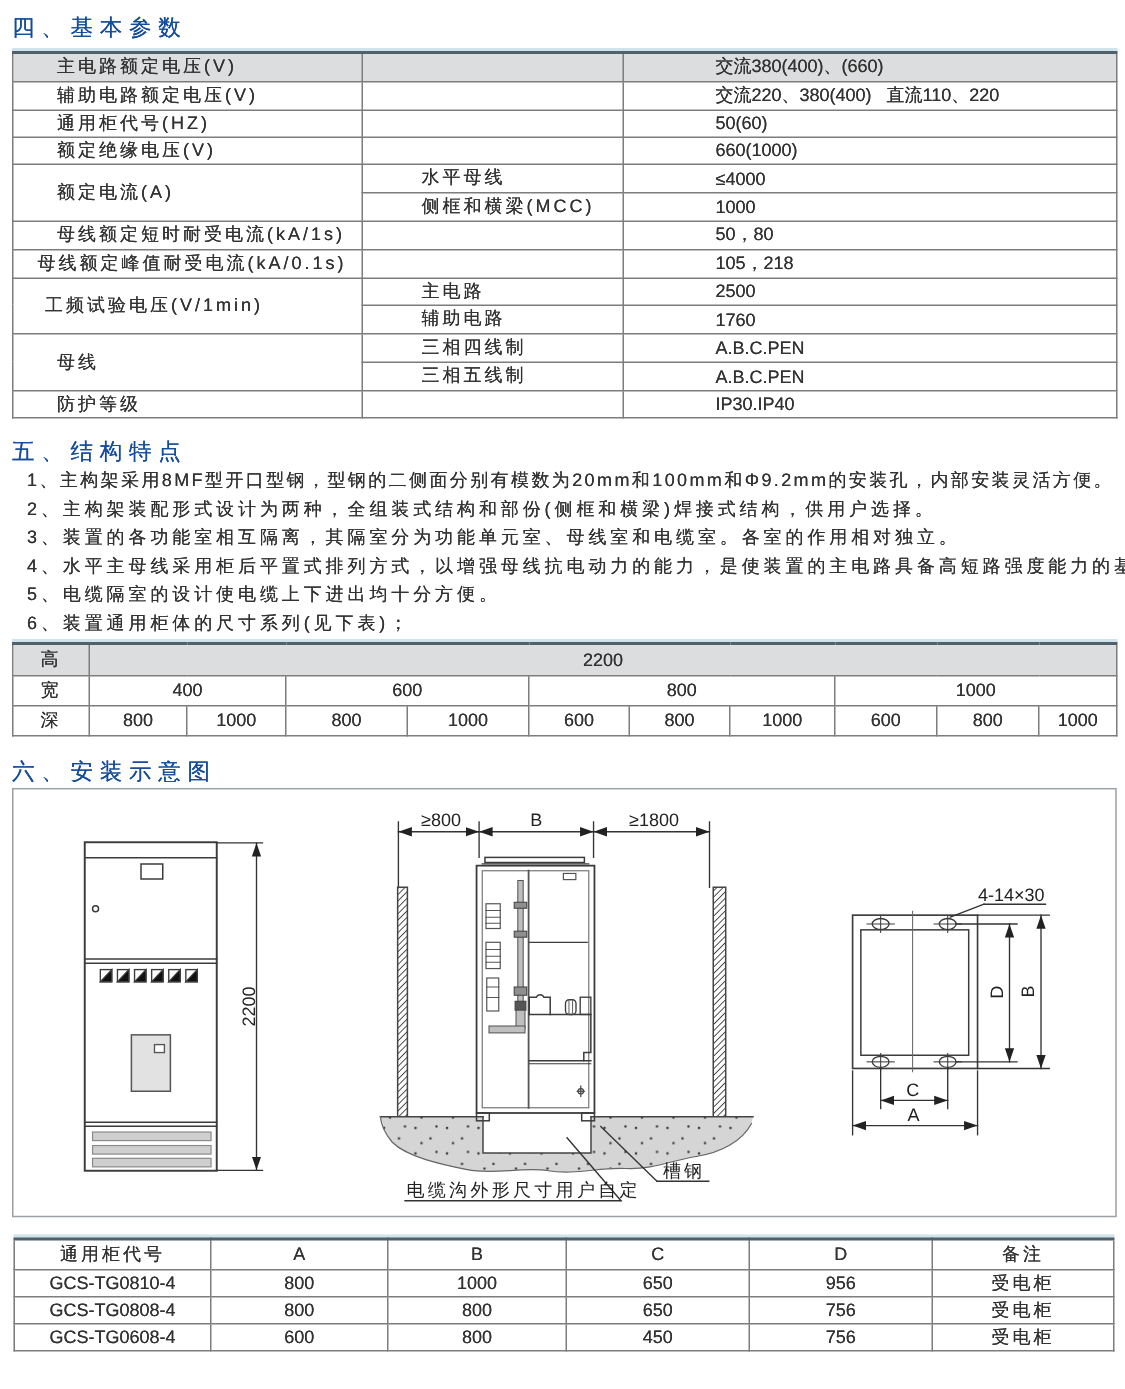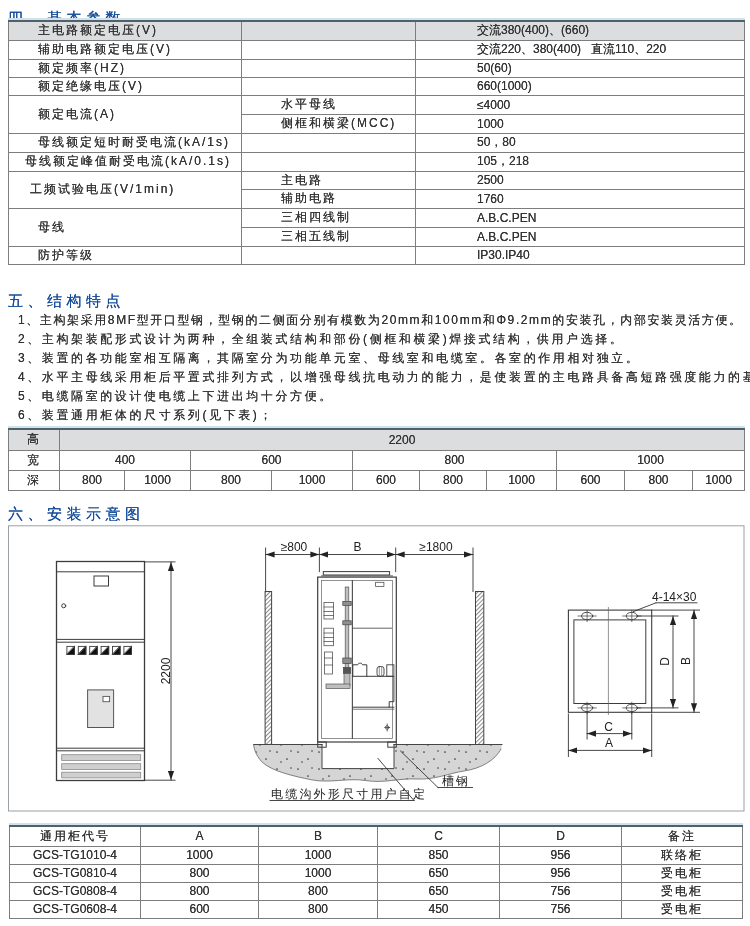--- a/index.html
+++ b/index.html
@@ -11,39 +11,39 @@
 .gray{background:#dcddde}
 .lst{position:absolute;left:18px;font-size:12px;color:#333;letter-spacing:1.6px;line-height:19px;white-space:nowrap;text-shadow:0 0 .4px #333}
 .ls2{letter-spacing:2.6px}
 .num{letter-spacing:0}
 </style>
 </head>
 <body>
 
 <div class="hd" style="top:9px">四、基本参数</div>
 
-<table class="tb" style="left:8px;top:20px;width:736px">
+<table class="tb" style="left:8px;top:34px;width:736px">
 <colgroup>
       <col style="width:233px">
       <col style="width:174px">
       <col style="width:329px">
     </colgroup>
 <tbody>
       <tr class="gray" style="height:19px">
         <td style="padding-left:29px">主电路额定电压(V)</td>
         <td></td>
         <td style="padding-left:61px" class="num">交流380(400)、(660)</td>
       </tr>
 <tr style="height:19px">
         <td style="padding-left:29px">辅助电路额定电压(V)</td>
         <td></td>
         <td style="padding-left:61px" class="num">交流220、380(400)&nbsp;&nbsp;&nbsp;直流110、220</td>
       </tr>
 <tr style="height:18px">
-        <td style="padding-left:29px">额定频率(HZ)</td>
+        <td style="padding-left:29px">通用柜代号(HZ)</td>
         <td></td>
         <td style="pad-ding-left:61px;padding-left:61px" class="num">50(60)</td>
       </tr>
 <tr style="height:18px">
         <td style="padding-left:29px">额定绝缘电压(V)</td>
         <td></td>
         <td style="padding-left:61px" class="num">660(1000)</td>
       </tr>
 <tr style="height:19px">
         <td style="padding-left:29px" rowspan="2">额定电流(A)</td>
@@ -382,28 +382,20 @@
     </colgroup>
 <tbody>
       <tr style="height:20px">
         <td>通用柜代号</td>
         <td class="num">A</td>
         <td class="num">B</td>
         <td class="num">C</td>
         <td class="num">D</td>
         <td>备注</td>
       </tr>
-<tr style="height:17px">
-        <td class="num">GCS-TG1010-4</td>
-        <td class="num">1000</td>
-        <td class="num">1000</td>
-        <td class="num">850</td>
-        <td class="num">956</td>
-        <td>联络柜</td>
-      </tr>
 <tr style="height:16px">
         <td class="num">GCS-TG0810-4</td>
         <td class="num">800</td>
         <td class="num">1000</td>
         <td class="num">650</td>
         <td class="num">956</td>
         <td>受电柜</td>
       </tr>
 <tr style="height:17px">
         <td class="num">GCS-TG0808-4</td>

